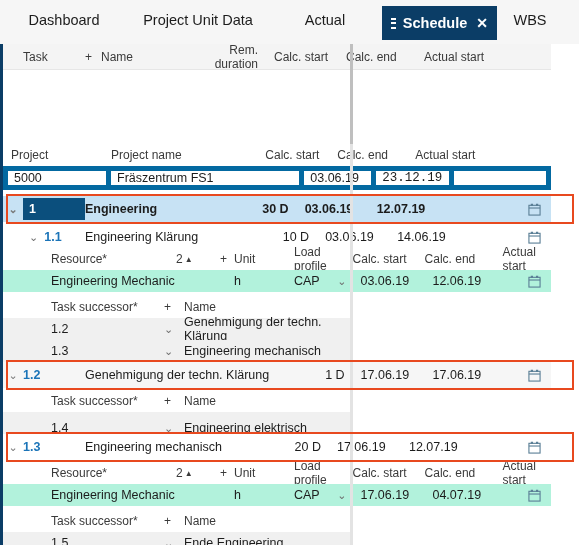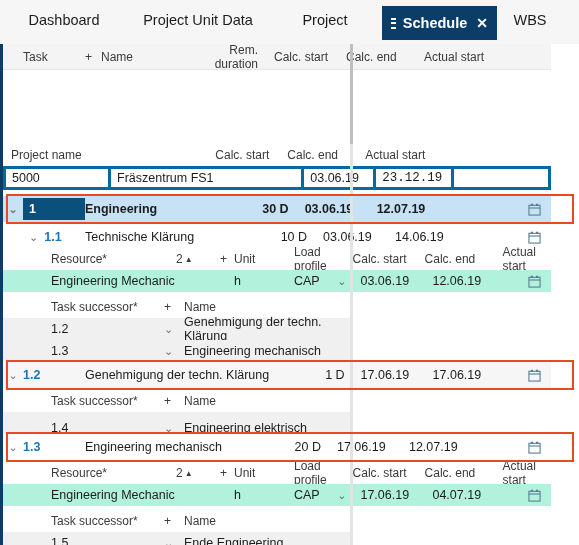--- a/index.html
+++ b/index.html
@@ -83,21 +83,21 @@
 
   
   .header-row {
     top: 0; height: 26px; background: #f4f4f4; border-bottom: 1px solid #e6e6e6;
   }
 
   
   .proj-hdr { top: 100px; height: 22px; }
   .proj-row { top: 122px; height: 24px; }
   .cellbox {
-    border: 3px solid #0369a1; background:#fff; height: 24px;
+    border: 5px solid #0369a1; background:#fff; height: 24px;
     display:flex; align-items:center; padding: 0 6px; font-size: 12.5px;
   }
 
   
   .hl {
     position: absolute; border: 2px solid #e8491f; z-index: 6; pointer-events: none;
   }
 
   .bluerow { background: #c7e2f4; font-weight: 700; }
   .navycell {
@@ -115,21 +115,21 @@
 <body>
 
 <div class="tabbar">
   <div class="tab tab-dashboard">
     <span>Dashboard</span>
   </div>
   <div class="tab tab-pcd">
     <span>Project Unit Data</span>
   </div>
   <div class="tab tab-budget">
-    <span>Project</span>
+    <span>Actual</span>
   </div>
   <div class="tab-active">
     <span class="hamburger">
         <i></i>
         <i></i>
         <i></i>
       </span>
     <span class="label">Schedule</span>
     <span class="closex">✕</span>
   </div>
@@ -152,20 +152,21 @@
       <span>Name</span>
     </div>
     <div class="c-dur hdr">Rem. duration</div>
     <div class="c-cs hdr">Calc. start</div>
     <div class="c-ce hdr">Calc. end</div>
     <div class="c-as hdr">Actual start</div>
   </div>
 
   <div class="row proj-hdr">
     <div style="width:8px;flex:0 0 8px;"></div>
+    <div class="hdr" style="width:100px;flex:0 0 100px;">Project</div>
     <div class="hdr" style="flex:1 1 auto;">Project name</div>
     <div class="c-cs hdr">Calc. start</div>
     <div class="c-ce hdr">Calc. end</div>
     <div class="c-as hdr">Actual start</div>
   </div>
 
   <div class="row proj-row" style="align-items:stretch;">
     <div class="cellbox" style="width:108px;flex:0 0 108px;">5000</div>
     <div class="cellbox" style="flex:1 1 auto;border-left:none;">Fräszentrum FS1</div>
     <div class="cellbox" style="width:72px;flex:0 0 72px;border-left:none;">03.06.19</div>
@@ -195,21 +196,21 @@
     </div>
   </div>
   <div class="hl" style="left:3px;top:150px;width:568px;height:30px;"></div>
 
   <div class="row" style="top:182px;height:22px;">
     <div class="c-exp"></div>
     <div class="c-task" style="display:flex;gap:6px;align-items:center;padding-left:6px;">
       <span class="chev">⌄</span>
       <span class="tasknum">1.1</span>
     </div>
-    <div class="c-name">Technische Klärung</div>
+    <div class="c-name">Engineering Klärung</div>
     <div class="c-dur">10 D</div>
     <div class="c-cs">03.06.19</div>
     <div class="c-ce">14.06.19</div>
     <div class="c-as" style="display:flex;align-items:center;">
       <span></span>
       <span class="calicon">
         <svg class="cal" viewBox="0 0 14 14">
             <rect x="1" y="2.5" width="12" height="10.5" fill="none" stroke="#5b7f96" stroke-width="1.2"></rect>
             <rect x="3" y="0.8" width="2.4" height="2.4" fill="#5b7f96"></rect>
             <rect x="8.6" y="0.8" width="2.4" height="2.4" fill="#5b7f96"></rect>

